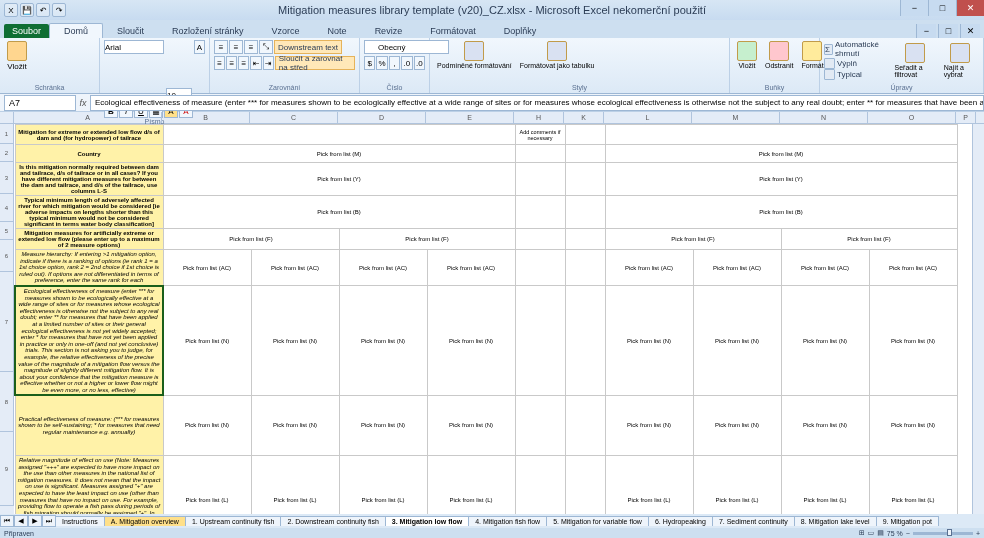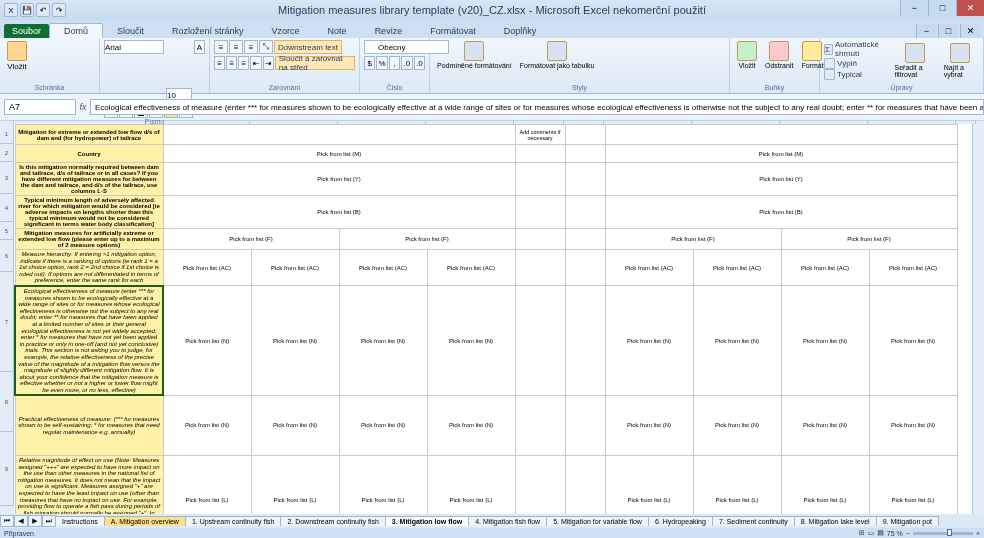--- a/index.html
+++ b/index.html
@@ -31,21 +31,21 @@
 .small-icon { width:11px; height:11px; background:#e2eaf4; border:1px solid #9db7d4; border-radius:1px; display:inline-block; }
 .font-select { height:14px; font-size:8px; border:1px solid #9db7d4; background:#fff; }
 .mini-btn { width:14px; height:14px; border:1px solid #9db7d4; background:#f1f7fd; font-size:8px; display:flex; align-items:center; justify-content:center; }
 .style-chip { height:16px; padding:0 6px; border:1px solid; font-size:8px; display:flex; align-items:center; }
 .sc1{background:#fce4d6;border-color:#ed7d31;} .sc2{background:#fff2cc;border-color:#ffc000;}
 .sc3{background:#e2efda;border-color:#70ad47;} .sc4{background:#ddebf7;border-color:#5b9bd5;}
 .sc5{background:#c6e0b4;border-color:#548235;} .sc6{background:#bdd7ee;border-color:#2f75b5;}
 .sc7{background:#fff;border-color:#999;} .sc8{background:#fff;border-color:#999;}
 
 
-.formula-row { height:27px; display:flex; align-items:center; border-bottom:1px solid #bcd0e6; background:#eef4fb; }
+.formula-row { height:18px; display:flex; align-items:center; border-bottom:1px solid #bcd0e6; background:#eef4fb; }
 .namebox { width:72px; height:16px; background:#fff; border:1px solid #9db7d4; padding:0 4px; font-size:9px; display:flex; align-items:center; margin-left:4px; }
 .fx-label { width:14px; text-align:center; font-style:italic; font-size:9px; color:#555; }
 .formula-input { flex:1; height:16px; background:#fff; border:1px solid #9db7d4; padding:0 4px; font-size:8px; display:flex; align-items:center; overflow:hidden; white-space:nowrap; text-overflow:ellipsis; }
 
 
 .colhdr-row { height:12px; display:flex; background:#e4ecf7; border-bottom:1px solid #b0c4dd; }
 .corner { width:14px; border-right:1px solid #b0c4dd; background:#e4ecf7; }
 .colhdr { border-right:1px solid #b0c4dd; text-align:center; font-size:7px; color:#555; display:flex; align-items:center; justify-content:center; }
 
 

